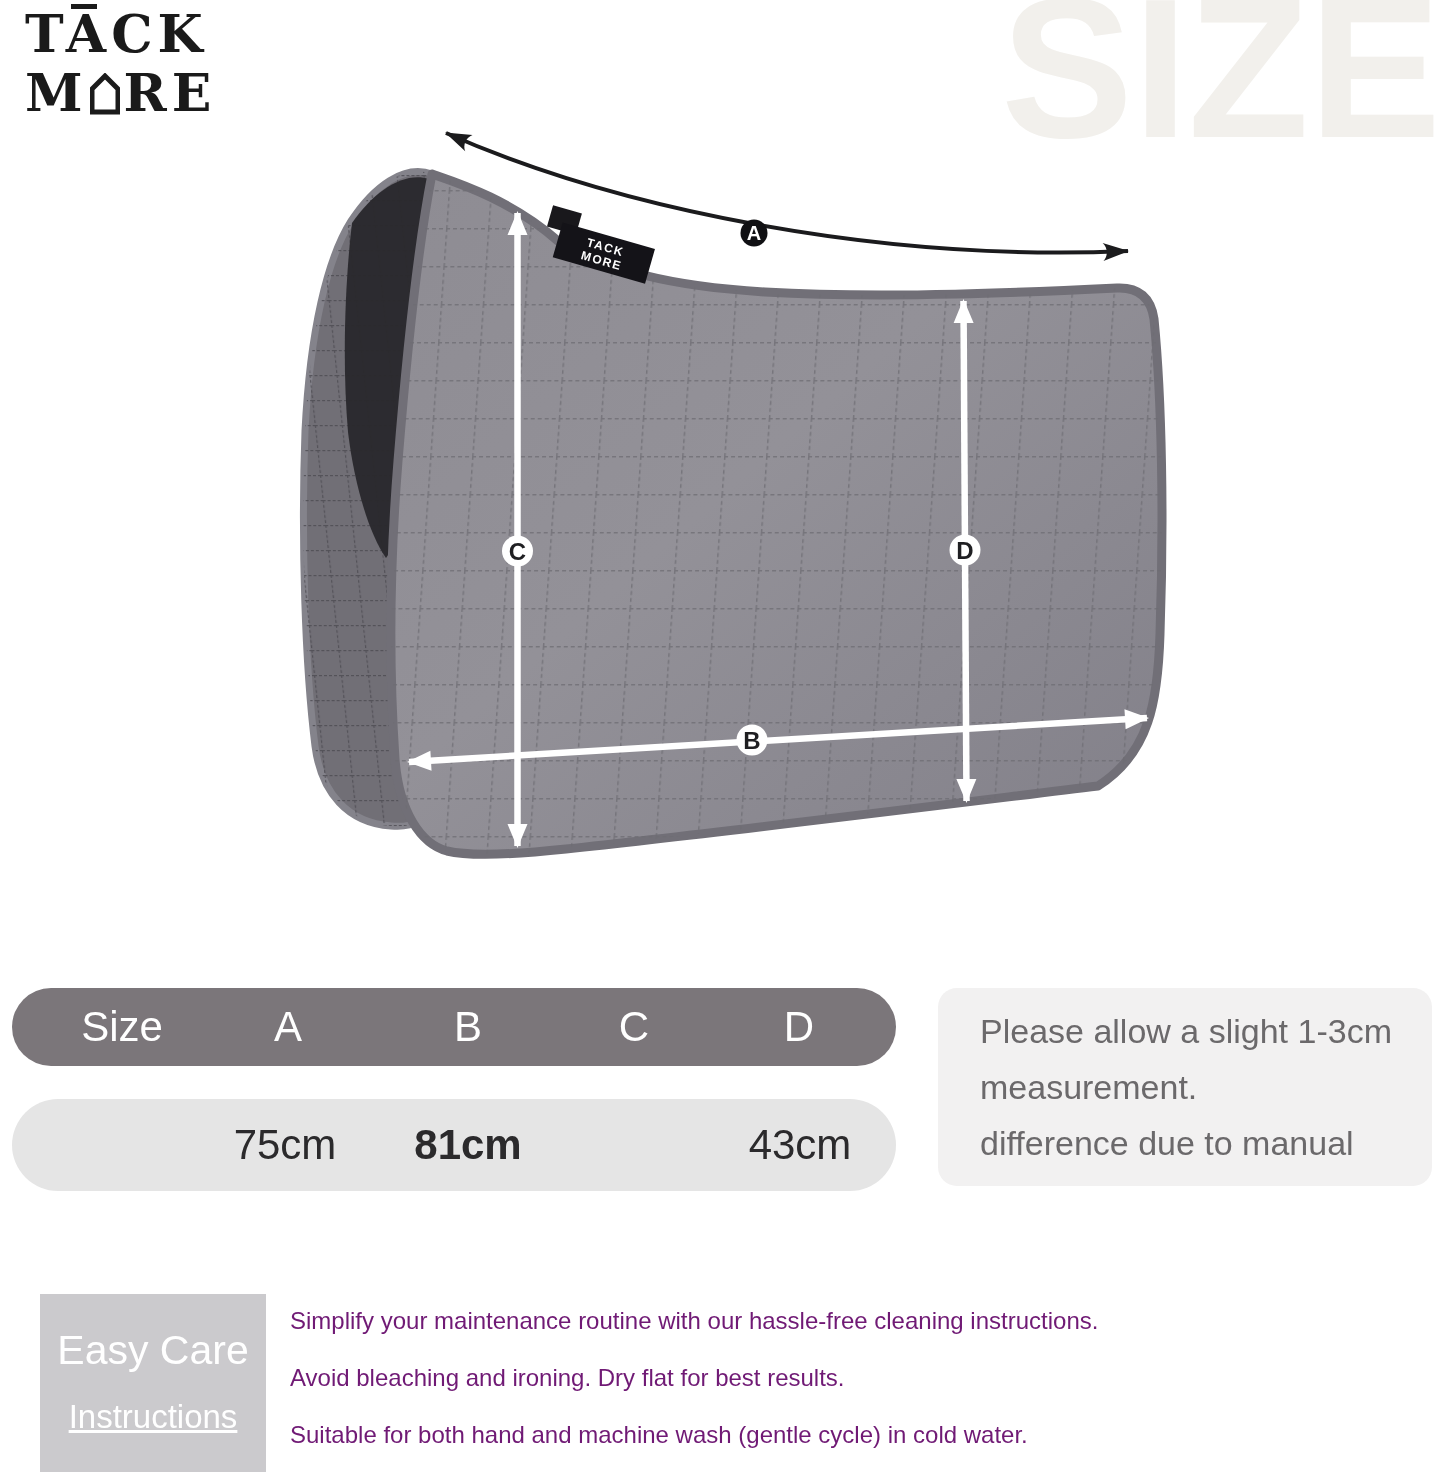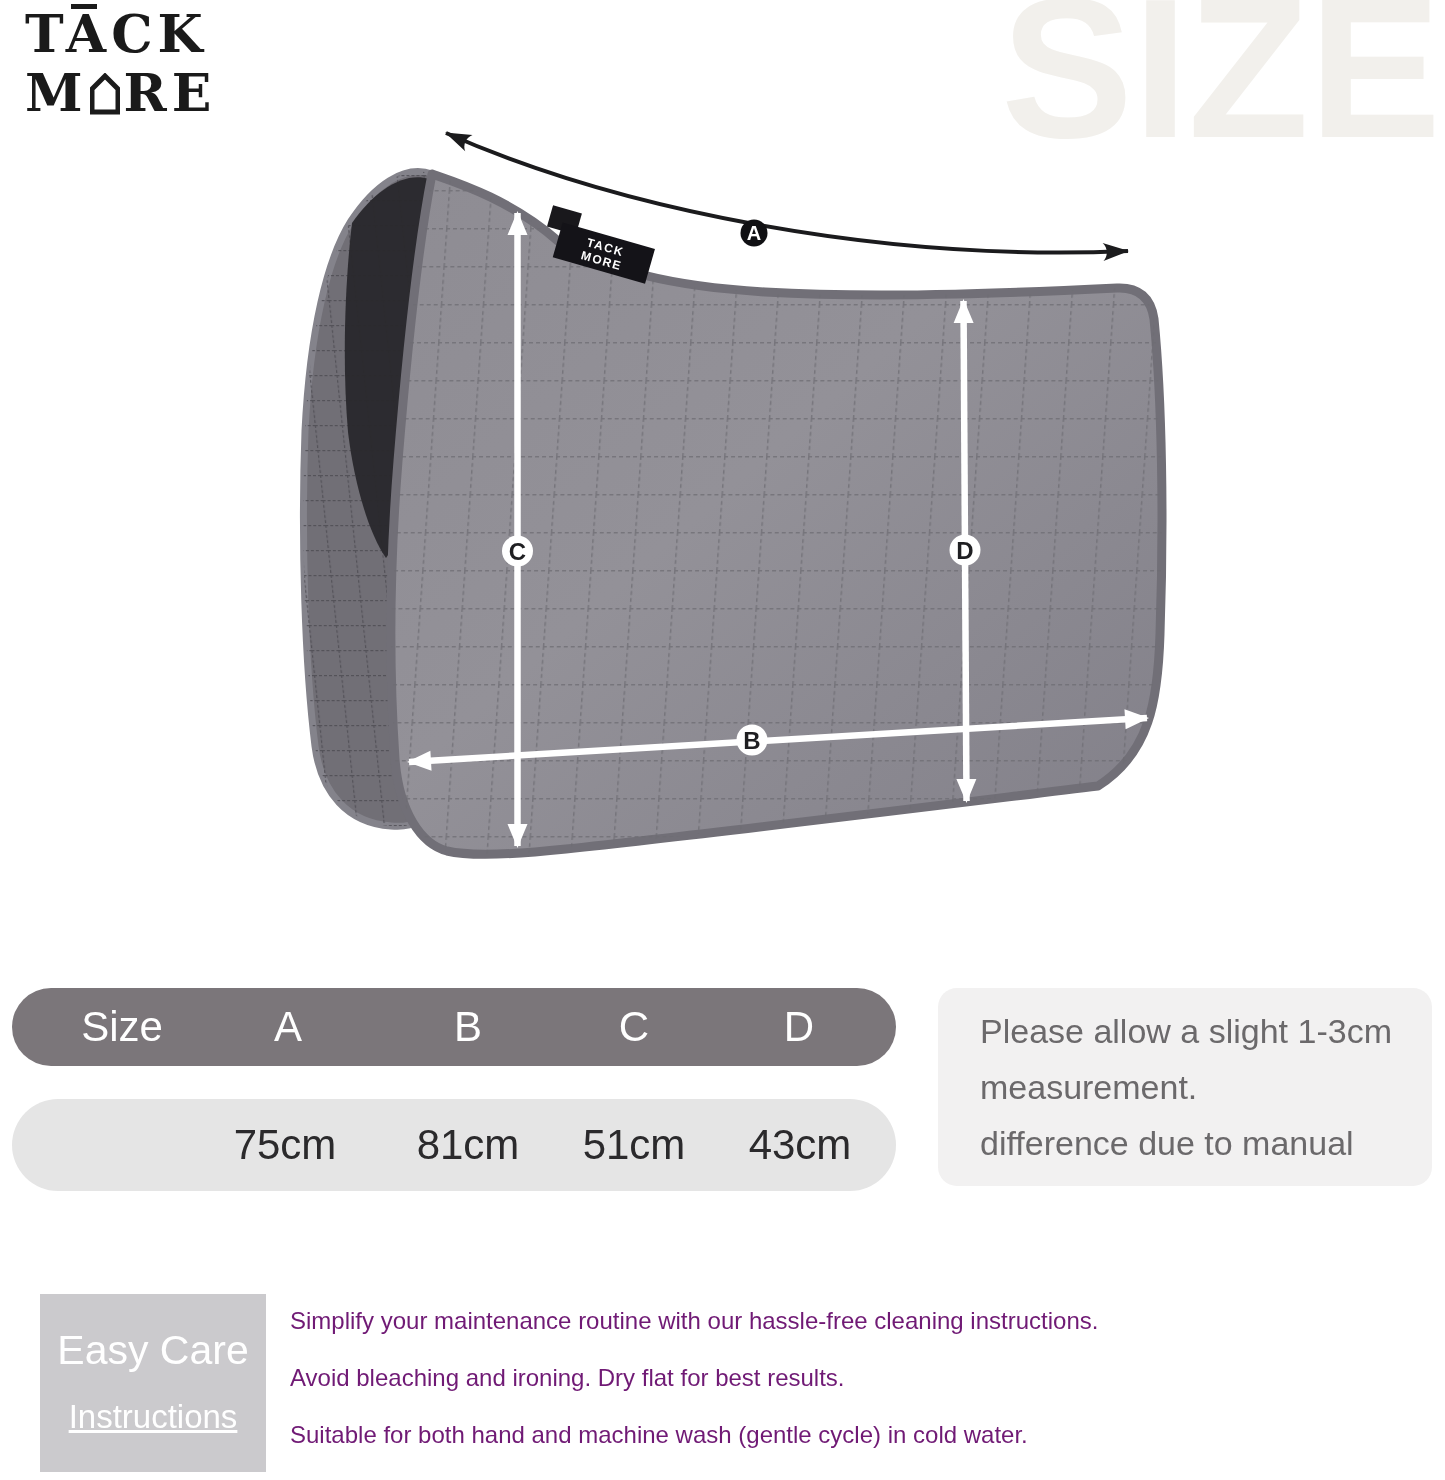--- a/index.html
+++ b/index.html
@@ -22,21 +22,21 @@
   .pad-svg{position:absolute;left:280px;top:95px;width:900px;height:795px;}
 
   
   .pill{position:absolute;left:12px;width:884px;overflow:hidden;}
   .pill-dark{top:988px;height:78px;border-radius:39px;background:#7b767a;}
   .pill-light{top:1099px;height:92px;border-radius:46px;background:#e5e5e5;}
   .pill span{position:absolute;transform:translateX(-50%);white-space:nowrap;}
   .pill-dark span{color:#ffffff;font-size:42px;line-height:78px;top:0;}
   .pill-light span{color:#2b2a2c;font-size:42px;line-height:92px;top:0;}
   .col-size{left:110px;} .col-a{left:276px;} .col-b{left:456px;} .col-c{left:622px;} .col-d{left:787px;}
-  .val-a{left:273px;} .val-b{left:456px;} .val-c{left:622px;} .val-d{left:788px;}
+  .val-a{left:273px;} .val-b{left:456px;font-weight:bold;} .val-c{left:622px;} .val-d{left:788px;}
 
   
   .note-box{position:absolute;left:938px;top:988px;width:494px;height:198px;background:#f2f1f1;
             display:flex;flex-direction:column;justify-content:center;padding-left:42px;box-sizing:border-box;border-radius:19px;}
   .note-box div{font-size:34px;line-height:56px;color:#6b696b;white-space:nowrap;}
 
   
   .care-box{position:absolute;left:40px;top:1294px;width:226px;height:178px;background:#cbcacd;
             display:flex;flex-direction:column;justify-content:center;align-items:center;color:#ffffff;gap:22px;}
   .care-box .care-h1{font-size:41px;line-height:46px;}
@@ -140,21 +140,20 @@
     <span class="col-size">Size</span>
     <span class="col-a">A</span>
     <span class="col-b">B</span>
     <span class="col-c">C</span>
     <span class="col-d">D</span>
   </div>
 
   <div class="pill pill-light">
     <span class="val-a">75cm</span>
     <span class="val-b">81cm</span>
-    <span class="val-c">51cm</span>
     <span class="val-d">43cm</span>
   </div>
 
   <div class="note-box">
     <div>Please allow a slight 1-3cm</div>
     <div>measurement.</div>
     <div>difference due to manual</div>
   </div>
 
   <div class="care-box">

